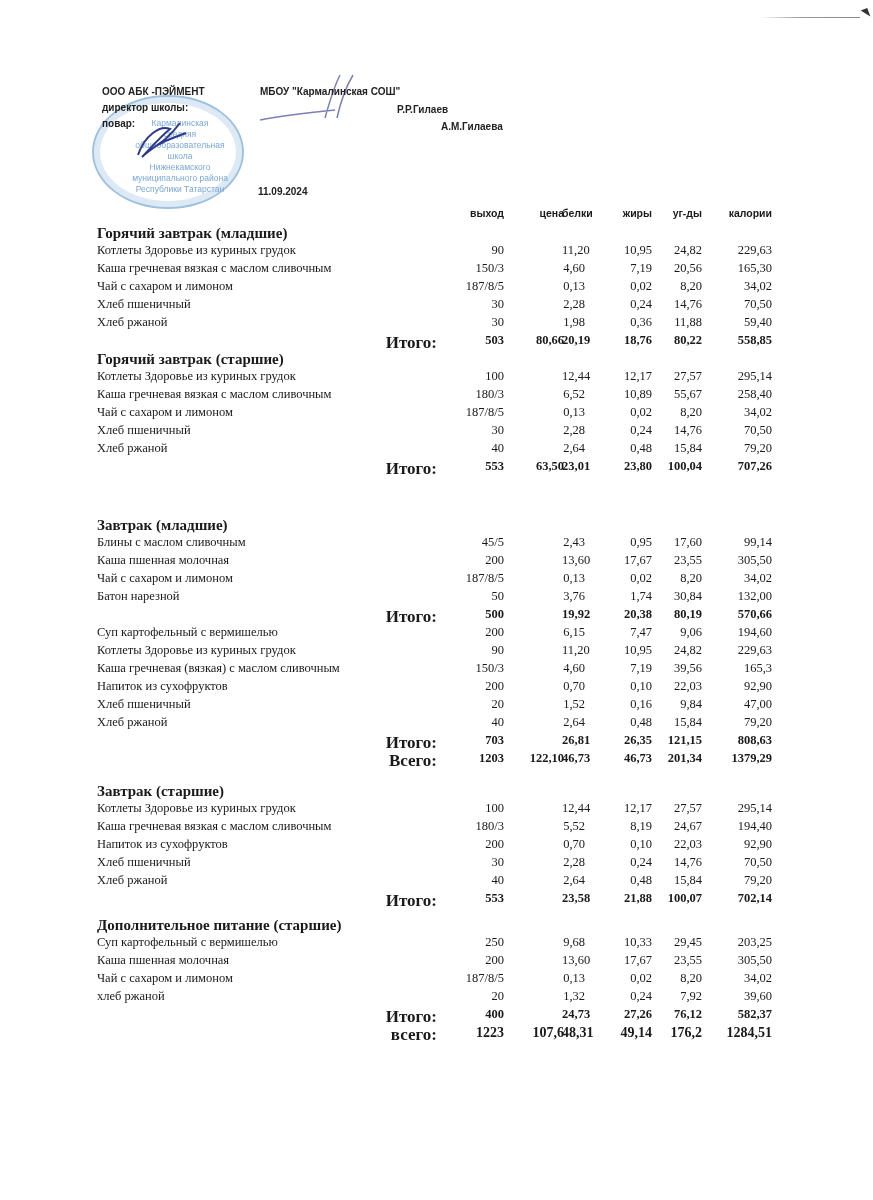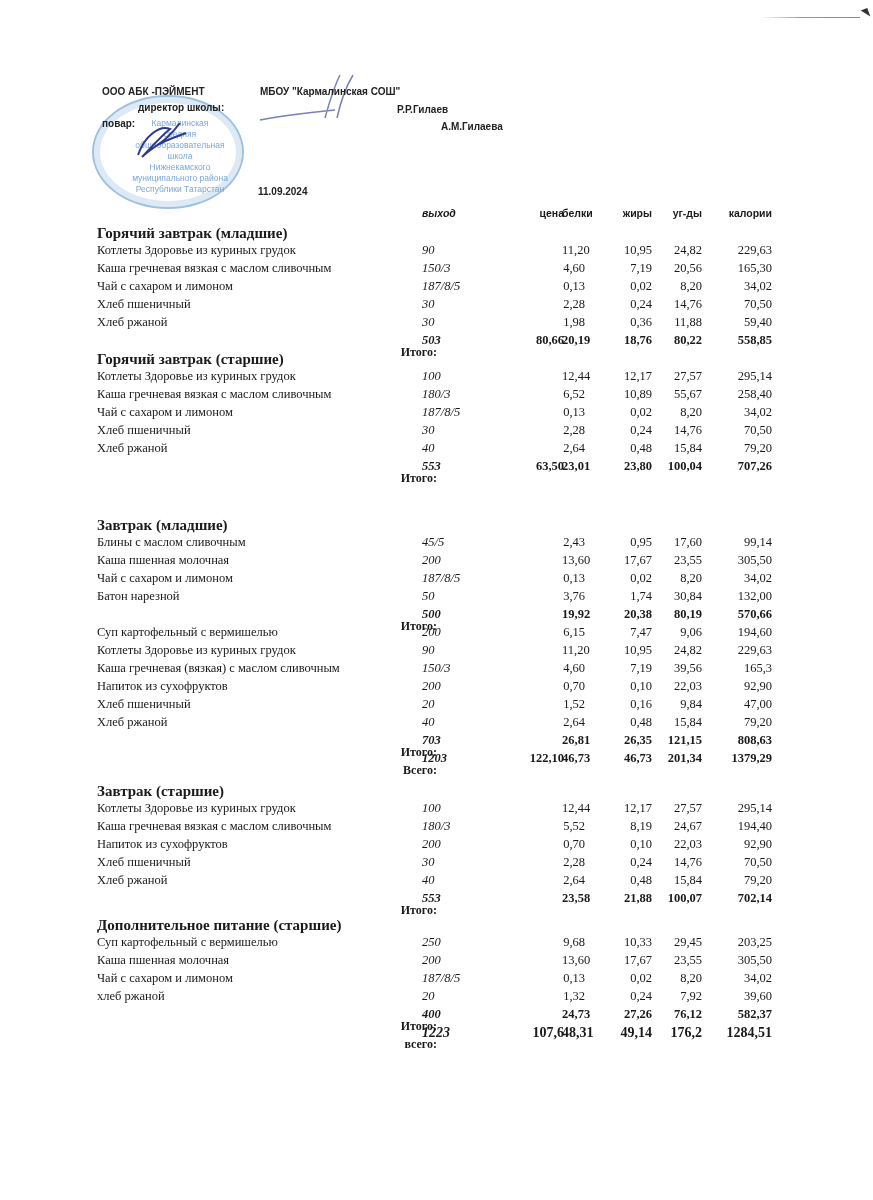--- a/index.html
+++ b/index.html
@@ -8,31 +8,31 @@
   .corner { position:absolute; left:862px; top:9px; width:0; height:0; border-left:7px solid transparent; border-top:9px solid #333; transform:rotate(-20deg); }
   .hdr { position:absolute; font-family:"Liberation Sans", sans-serif; font-size:10px; font-weight:bold; color:#222; white-space:nowrap; }
   .stamp { position:absolute; left:92px; top:95px; width:148px; height:110px; border-radius:50%; border:2px solid #8fb7db; box-shadow: inset 0 0 0 6px rgba(143,183,219,0.35); opacity:0.85; }
   .stamp-text { position:absolute; left:125px; top:118px; width:110px; font-family:"Liberation Sans", sans-serif; font-size:8.5px; color:#7aa7d4; text-align:center; line-height:11px; }
   .sig { position:absolute; }
   .tbl { position:absolute; left:97px; top:207px; width:690px; }
   .row { position:relative; height:18px; font-size:12.5px; }
   .row span { position:absolute; top:0; white-space:nowrap; }
   .name { left:0; }
   .c-label { left:280px; width:60px; text-align:right; font-weight:bold; }
-  .c-out { left:325px; width:82px; text-align:left;font-style:italic; }
+  .c-out { left:325px; width:82px; text-align:right; }
   .c-price { left:405px; width:62px; text-align:right; }
   .c-b { left:465px; width:23px; text-align:right; }
   .c-f { left:510px; width:45px; text-align:right; }
   .c-c { left:553px; width:52px; text-align:right; }
   .c-k { left:607px; width:68px; text-align:right; }
   .colhead { font-family:"Liberation Sans", sans-serif; font-size:10.5px; font-weight:bold; }
   .section-title { font-weight:bold; font-size:15px; }
   .section-title.big { font-size:15px; }
   .total span.val { font-weight:bold; }
-  .total .c-label { font-size:12px;margin-top:12px; }
+  .total .c-label { font-size:17px; }
   .spacer { height:40px; }
 </style>
 </head>
 <body>
 
 <div class="topline"></div>
 <div class="corner"></div>
 
 <div class="stamp"></div>
 <div class="stamp-text">
@@ -46,21 +46,21 @@
 </div>
 <svg class="sig" style="left:130px;top:115px;" width="60" height="50">
   <path d="M8 40 C 15 20, 30 10, 40 14 C 30 22, 18 36, 12 42 C 25 30, 35 28, 50 8 M28 30 C 38 24, 46 22, 56 18" stroke="#2d3a8c" stroke-width="2" fill="none"></path>
 </svg>
 <svg class="sig" style="left:255px;top:70px;" width="110" height="60">
   <path d="M5 50 C 30 45, 60 42, 80 40 M70 48 C 75 30, 80 15, 85 5 M82 48 C 86 30, 92 15, 98 5" stroke="#7a80b8" stroke-width="1.5" fill="none"></path>
 </svg>
 
 <div class="hdr" style="left:102px;top:86px;">ООО АБК -ПЭЙМЕНТ</div>
 <div class="hdr" style="left:260px;top:86px;">МБОУ "Кармалинская СОШ"</div>
-<div class="hdr" style="left:102px;top:102px;margin-left:36px;">директор школы:</div>
+<div class="hdr" style="left:102px;top:102px;">директор школы:</div>
 <div class="hdr" style="left:397px;top:104px;">Р.Р.Гилаев</div>
 <div class="hdr" style="left:102px;top:118px;">повар:</div>
 <div class="hdr" style="left:405px;top:121px;margin-left:36px;">А.М.Гилаева</div>
 <div class="hdr" style="left:218px;top:186px;padding-left:40px;">11.09.2024</div>
 
 <div class="tbl">
   <div class="row colhead">
     <span class="c-out">выход</span>
     <span class="c-price">цена</span>
     <span class="c-b">белки</span>

